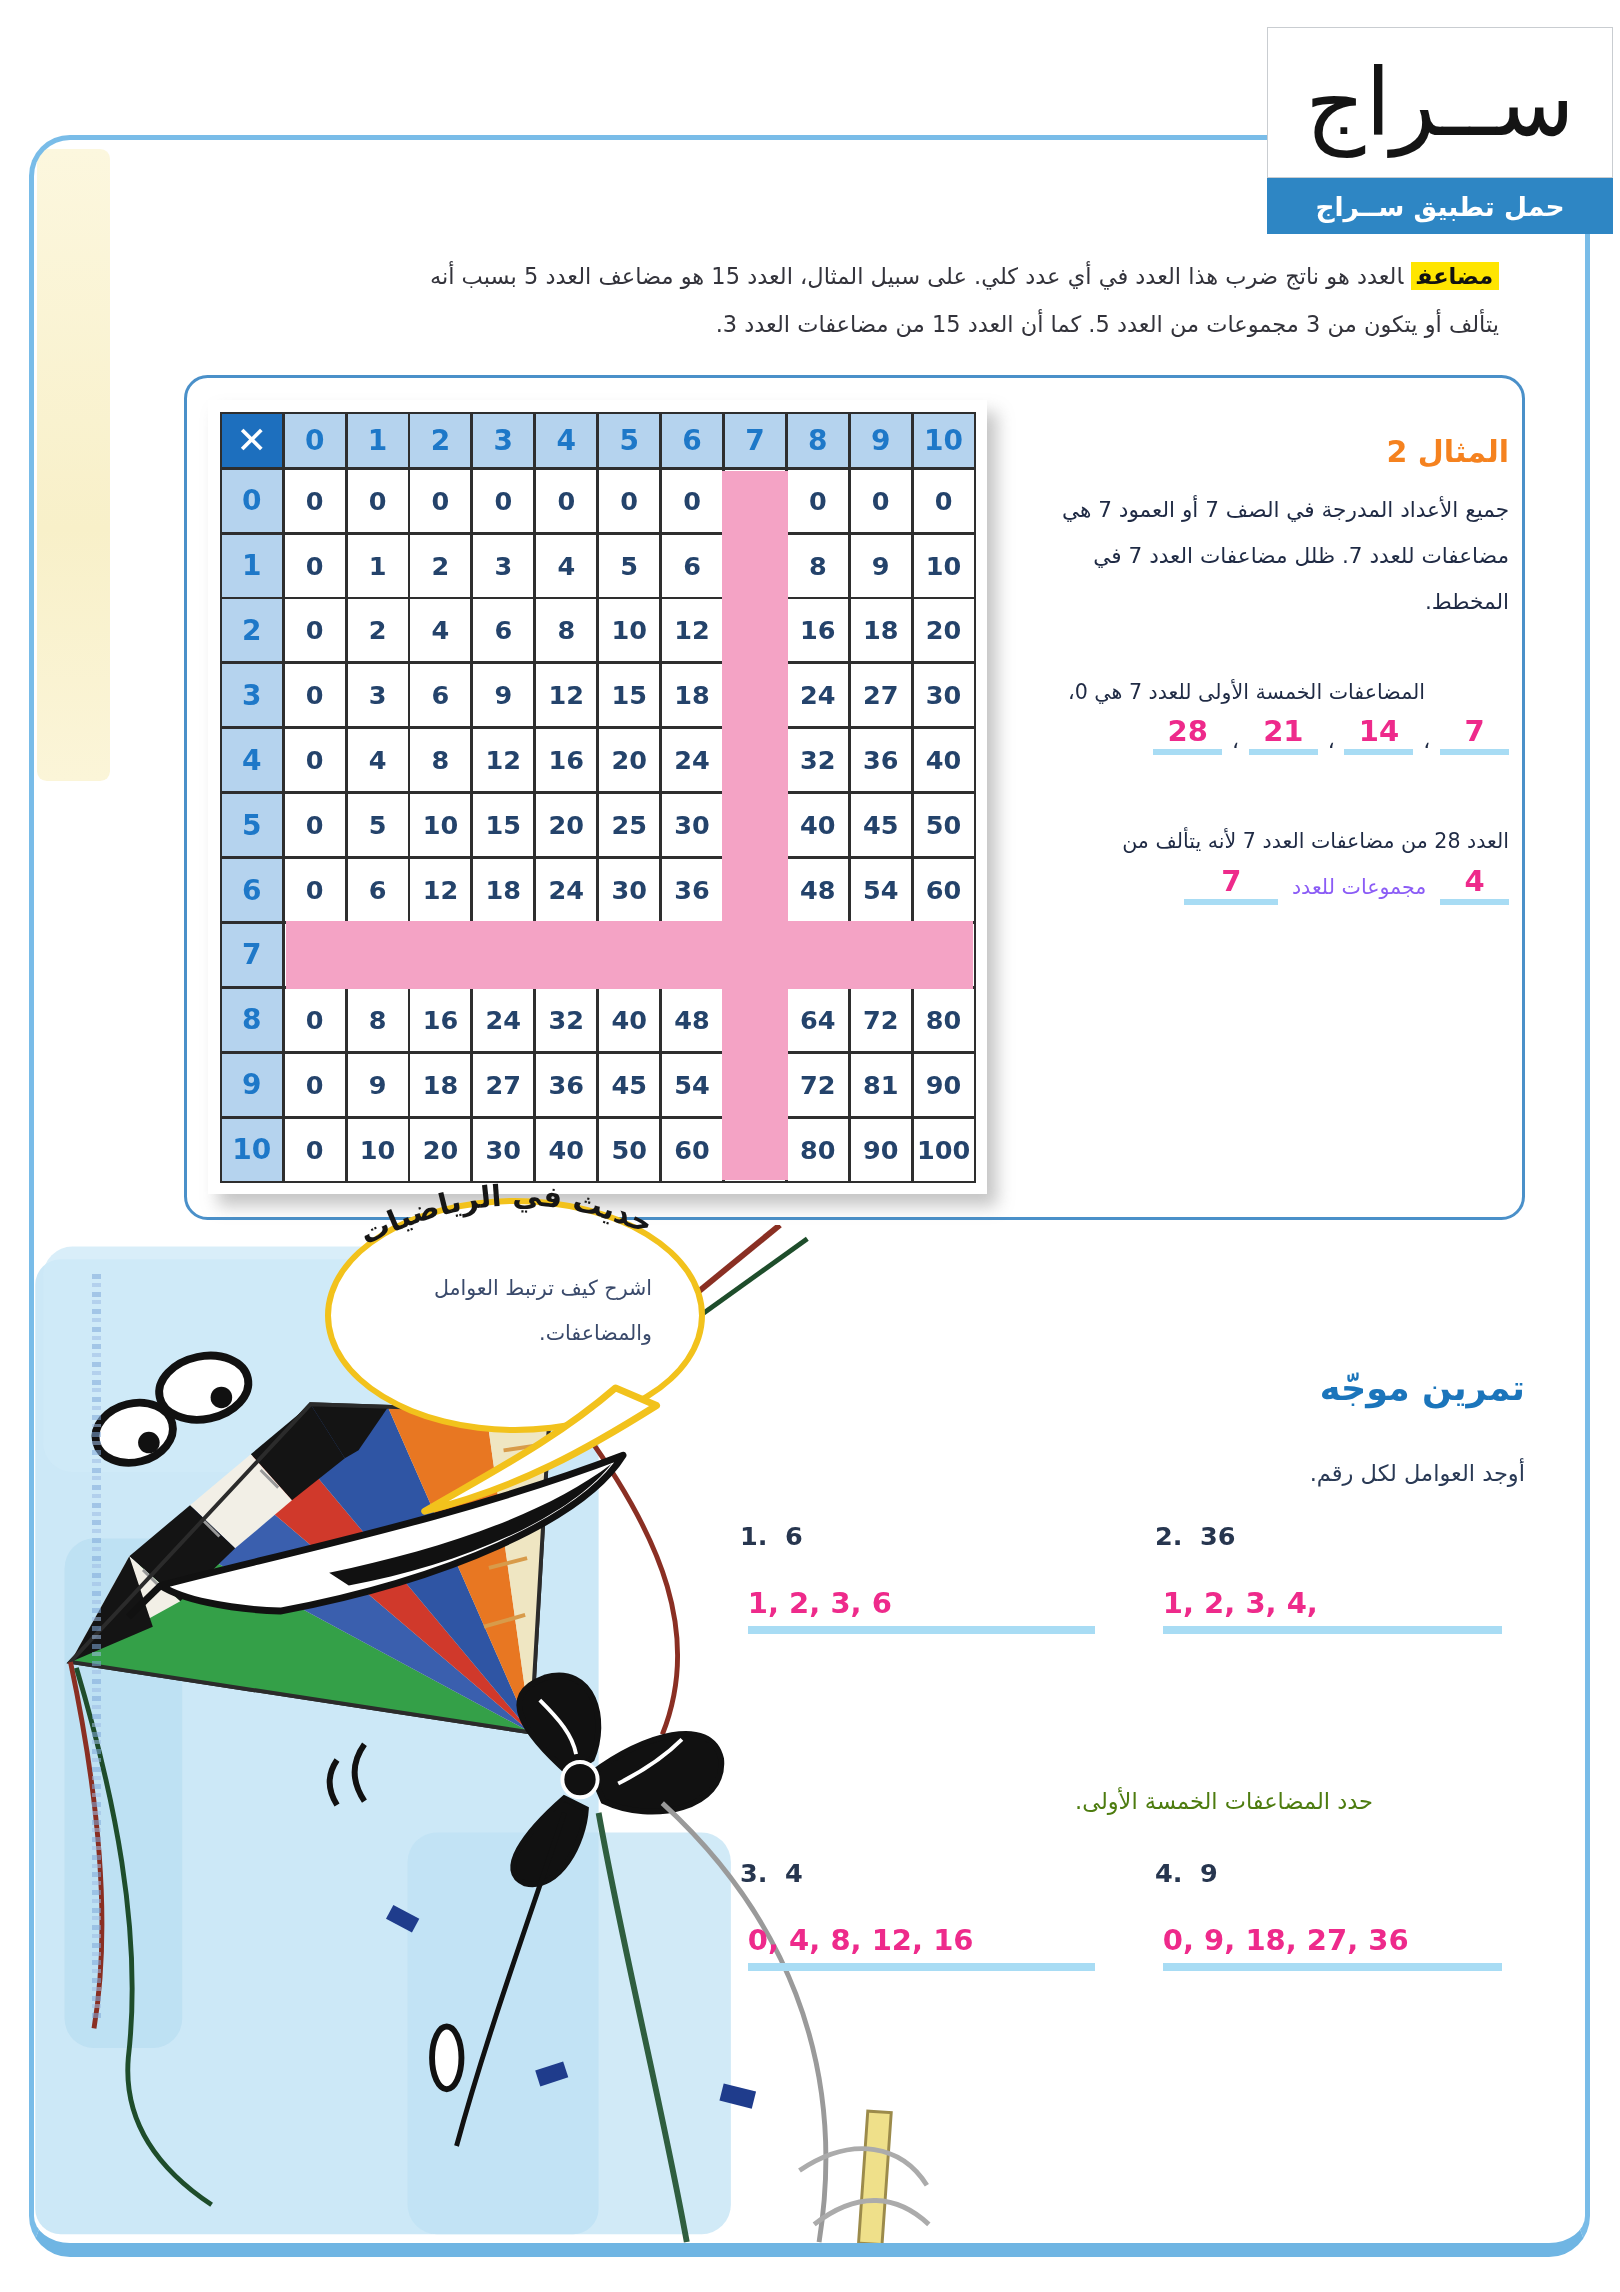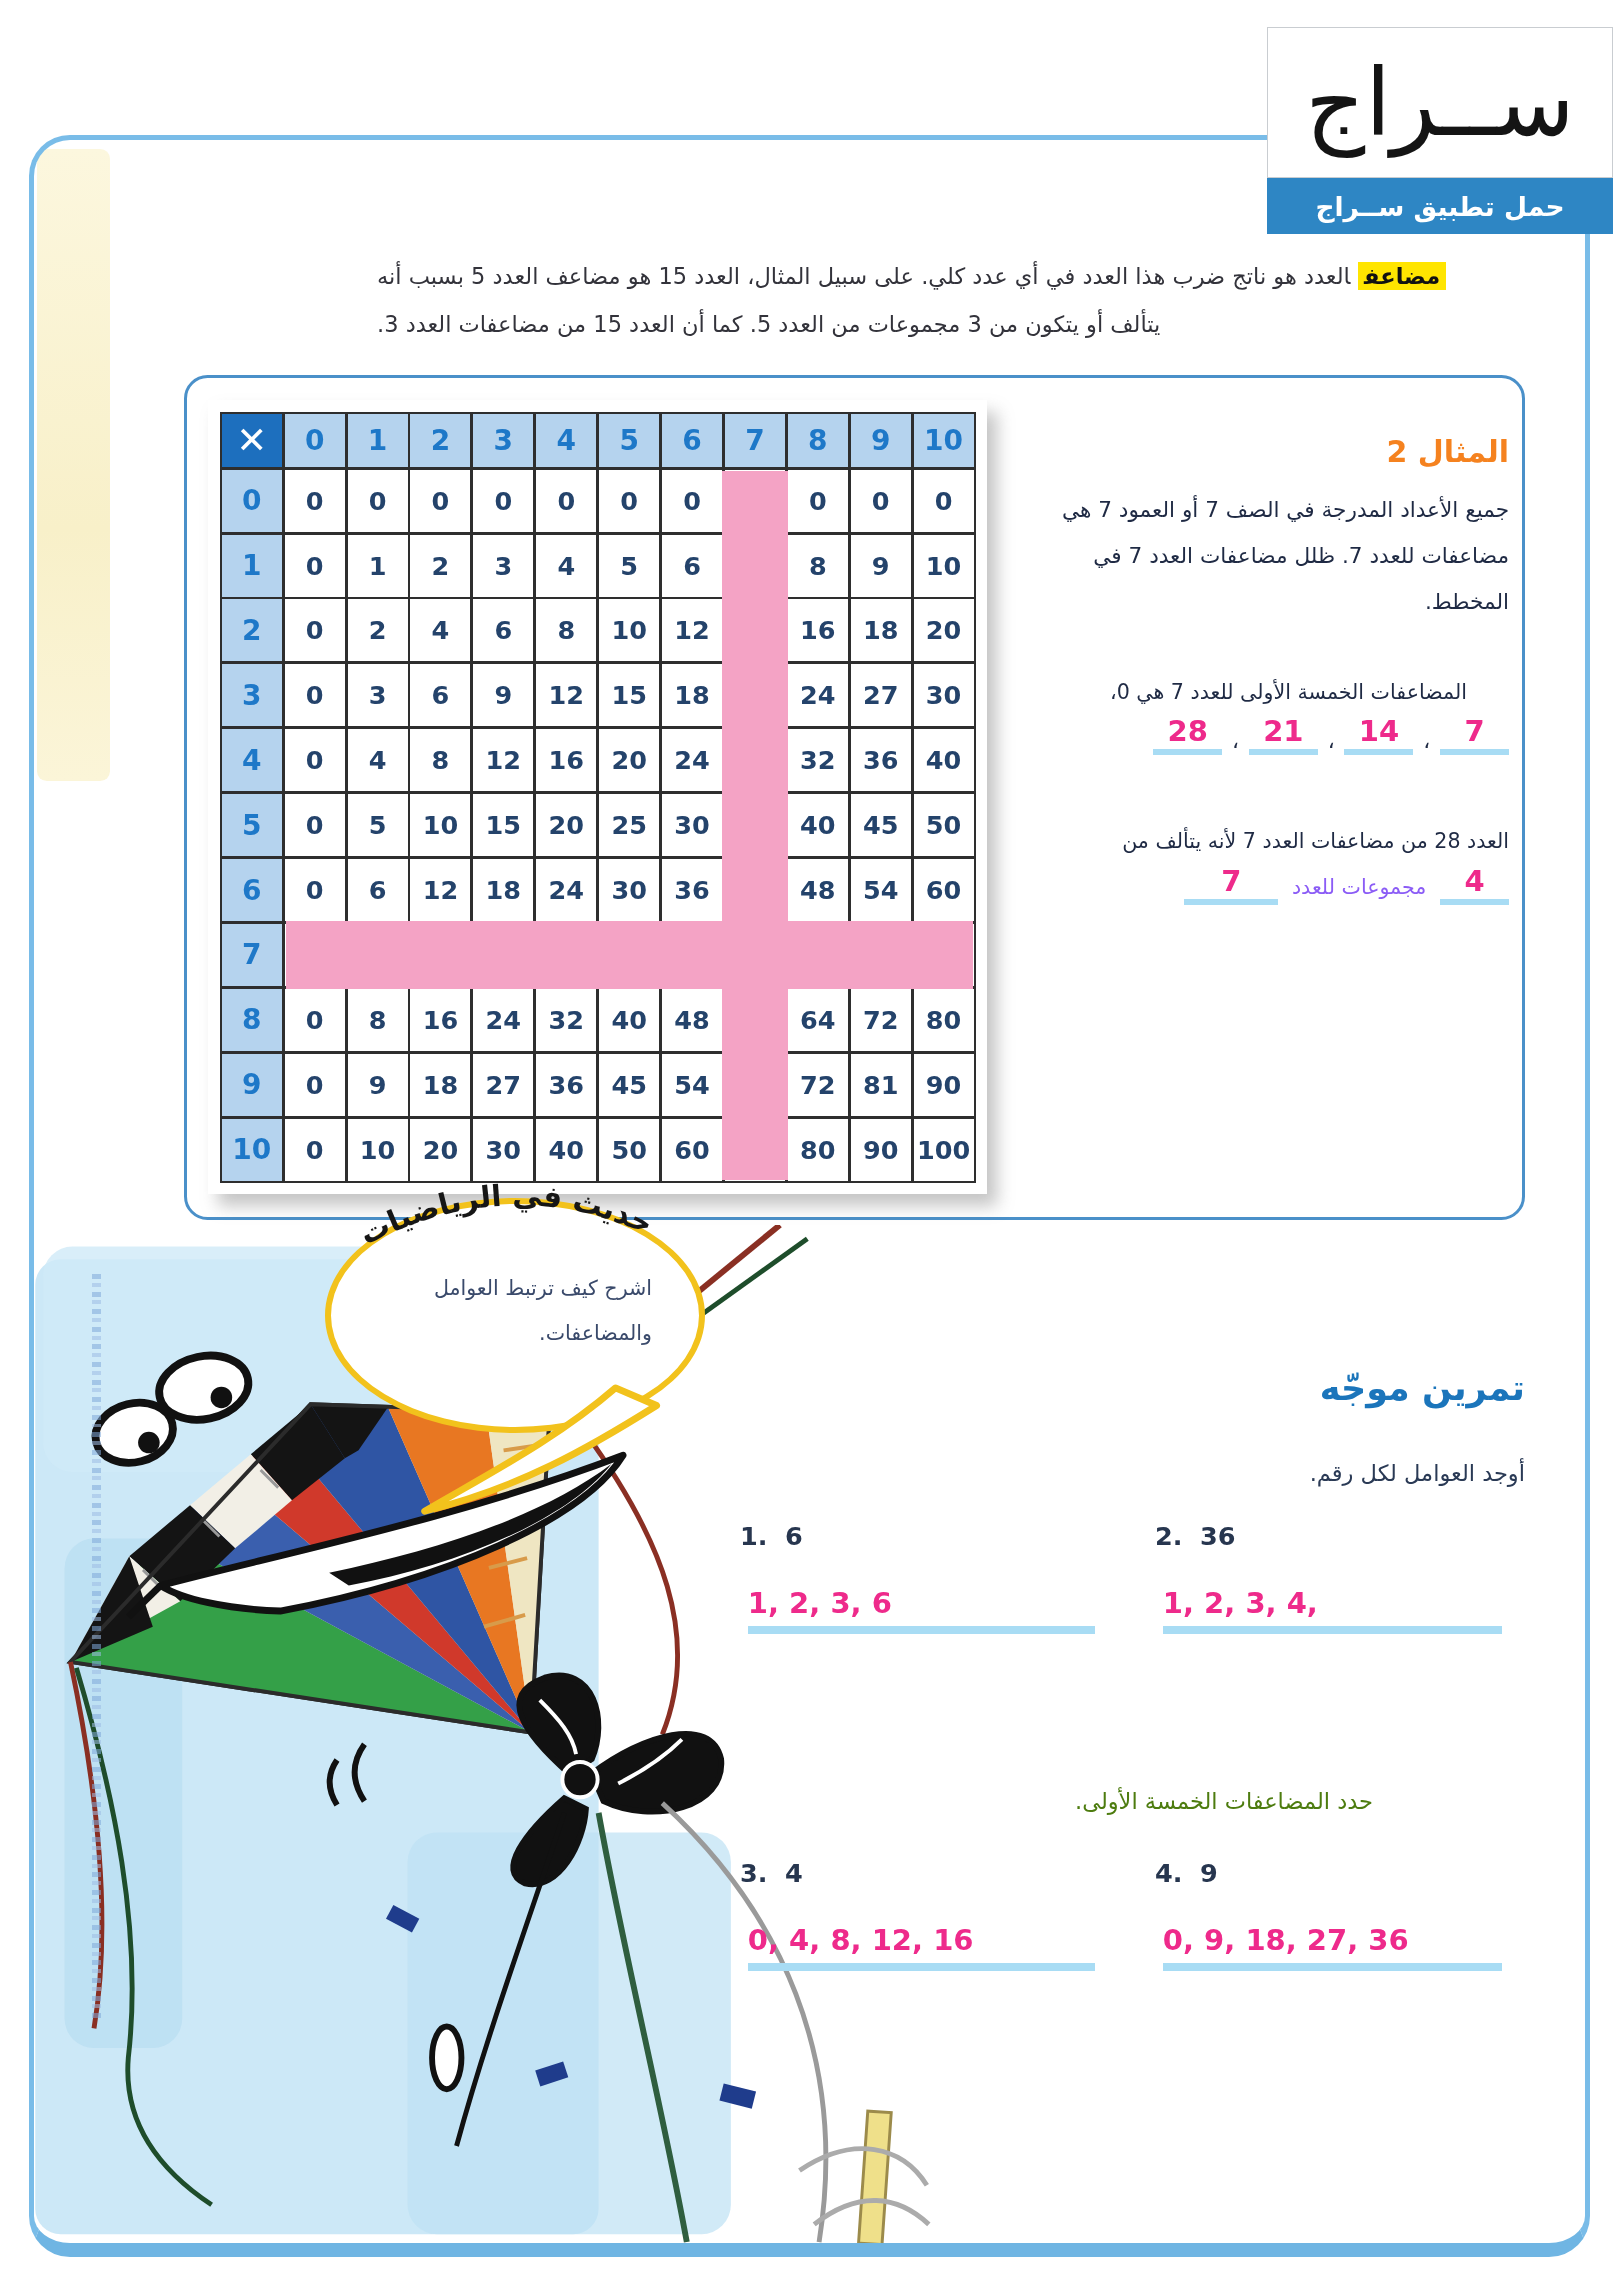--- a/index.html
+++ b/index.html
@@ -16,21 +16,21 @@
          border-radius:9.8px;z-index:0;}
 
   
   .logo{position:absolute;left:1267px;top:27.4px;width:346px;z-index:10;}
   .logo-box{background:#fff;border:1px solid #C9CDD1;height:149px;display:flex;align-items:center;justify-content:center;}
   .logo-title{font-size:93px;color:#141414;letter-spacing:2px;}
   .logo-band{background:#2E86C4;height:56px;display:flex;align-items:center;justify-content:center;}
   .logo-band span{color:#fff;font-size:26.5px;font-weight:bold;text-align:right;}
 
   
-  .intro{position:absolute;right:121px;top:229px;width:1122px;direction:rtl;text-align:left;
+  .intro{position:absolute;right:121px;top:229px;width:1122px;direction:rtl;text-align:right;
          font-size:22.5px;line-height:48px;color:#33333B;z-index:2;}
   .hl{background:#FFE500;font-weight:bold;color:#111;padding:1px 5.9px;margin-left:7.8px;}
 
   
   .card{position:absolute;left:184px;top:375px;width:1341px;height:845px;border:3.9px solid #4A90C9;
         border-radius:23.5px;background:#fff;box-sizing:border-box;z-index:2;}
 
   
   .table-panel{position:absolute;left:208px;top:400px;background:#fff;padding:11.8px;
         box-shadow:9.8px 11.8px 15.7px rgba(110,110,110,.40);z-index:3;}
@@ -42,21 +42,21 @@
   .c-h{background:#B5D3EE;color:#1E78C8;font-weight:bold;font-size:28px;}
   .c-b{background:#fff;color:#24436B;font-size:25.5px;font-weight:bold;}
   .band-col{position:absolute;left:502px;top:59px;width:66px;height:709px;background:#F4A3C5;}
   .band-row{position:absolute;left:66px;top:509px;width:687px;height:68px;background:#F4A3C5;}
 
   
   .ex-title{position:absolute;right:111px;top:434px;direction:rtl;color:#F5821F;
         font-size:30px;font-weight:bold;z-index:4;}
   .ex-body{position:absolute;right:111px;top:487px;width:505px;direction:rtl;text-align:right;
         font-size:21.6px;line-height:46px;color:#1F2A44;z-index:4;}
-  .ex-prompt1{position:absolute;right:111px;top:680px;width:441px;direction:rtl;text-align:center;
+  .ex-prompt1{position:absolute;right:111px;top:680px;width:441px;direction:rtl;text-align:left;
         font-size:20.6px;color:#1F2A44;z-index:4;}
   .blanks-row{position:absolute;right:111px;top:714px;width:441px;direction:rtl;display:flex;
         align-items:flex-end;gap:9.8px;z-index:4;}
   .blank{display:inline-block;min-width:69px;text-align:center;color:#EE2A8B;font-weight:bold;
         font-size:29px;border-bottom:6.9px solid #A8DCF4;padding-bottom:1px;}
   .blank-sep{color:#1F2A44;font-size:21.6px;padding-bottom:2px;}
   .ex-prompt2{position:absolute;right:111px;top:829px;width:451px;direction:rtl;text-align:right;
         font-size:20.6px;color:#1F2A44;z-index:4;}
   .fill2-row{position:absolute;right:111px;top:864px;width:451px;direction:rtl;display:flex;
         align-items:flex-end;gap:13.7px;z-index:4;}

